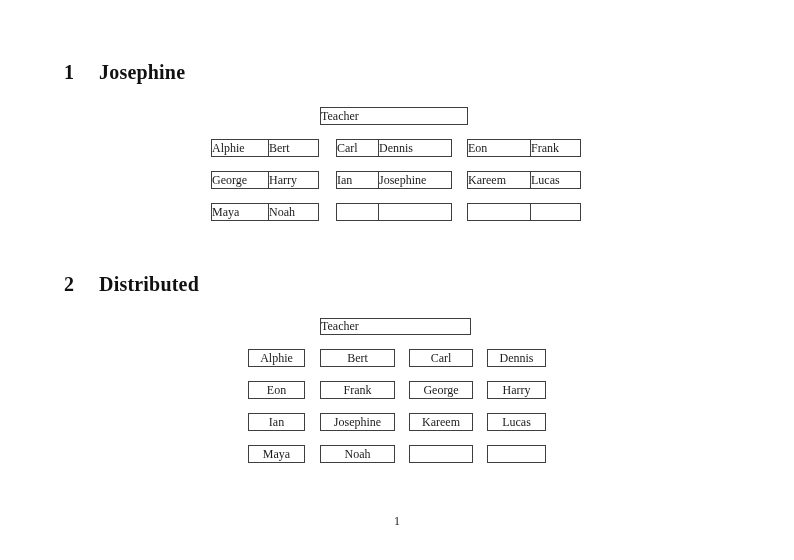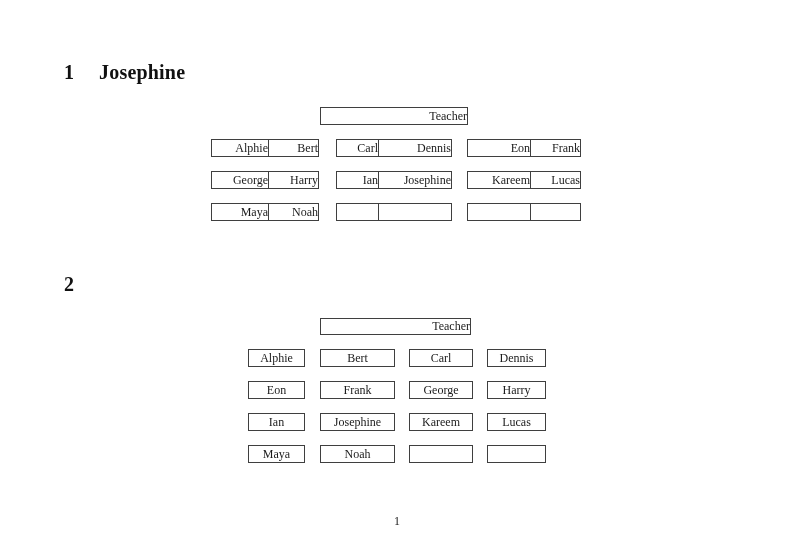--- a/index.html
+++ b/index.html
@@ -24,21 +24,21 @@
     letter-spacing: 0.2px;
   }
   .heading .sec-num { width: 35px; }
   .h-classical   { left: 64px; top: 60px; }
   .h-distributed { left: 64px; top: 272px; }
 
   
   .boxtext {
     font-size: 12px;
     line-height: 16px;
-    text-align: right;
+    text-align: left;
     color: #1a1a1a;
   }
 
   
   .teacher {
     position: absolute;
     border: 1px solid #3f3f3f;
     box-sizing: border-box;
     background: #ffffff;
     text-align: center;
@@ -151,20 +151,21 @@
     <div class="cell boxtext"></div>
     <div class="cell boxtext"></div>
   </div>
   <div class="desk s1-col3 s1-row3">
     <div class="cell boxtext"></div>
     <div class="cell boxtext"></div>
   </div>
 
   <div class="heading h-distributed">
     <span class="sec-num">2</span>
+    <span class="sec-title">Distributed</span>
   </div>
 
   <div class="teacher teacher-2">
     <div class="boxtext">Teacher</div>
   </div>
 
   <div class="sbox boxtext s2-col1 s2-row1">Alphie</div>
   <div class="sbox boxtext s2-col2 s2-row1">Bert</div>
   <div class="sbox boxtext s2-col3 s2-row1">Carl</div>
   <div class="sbox boxtext s2-col4 s2-row1">Dennis</div>

